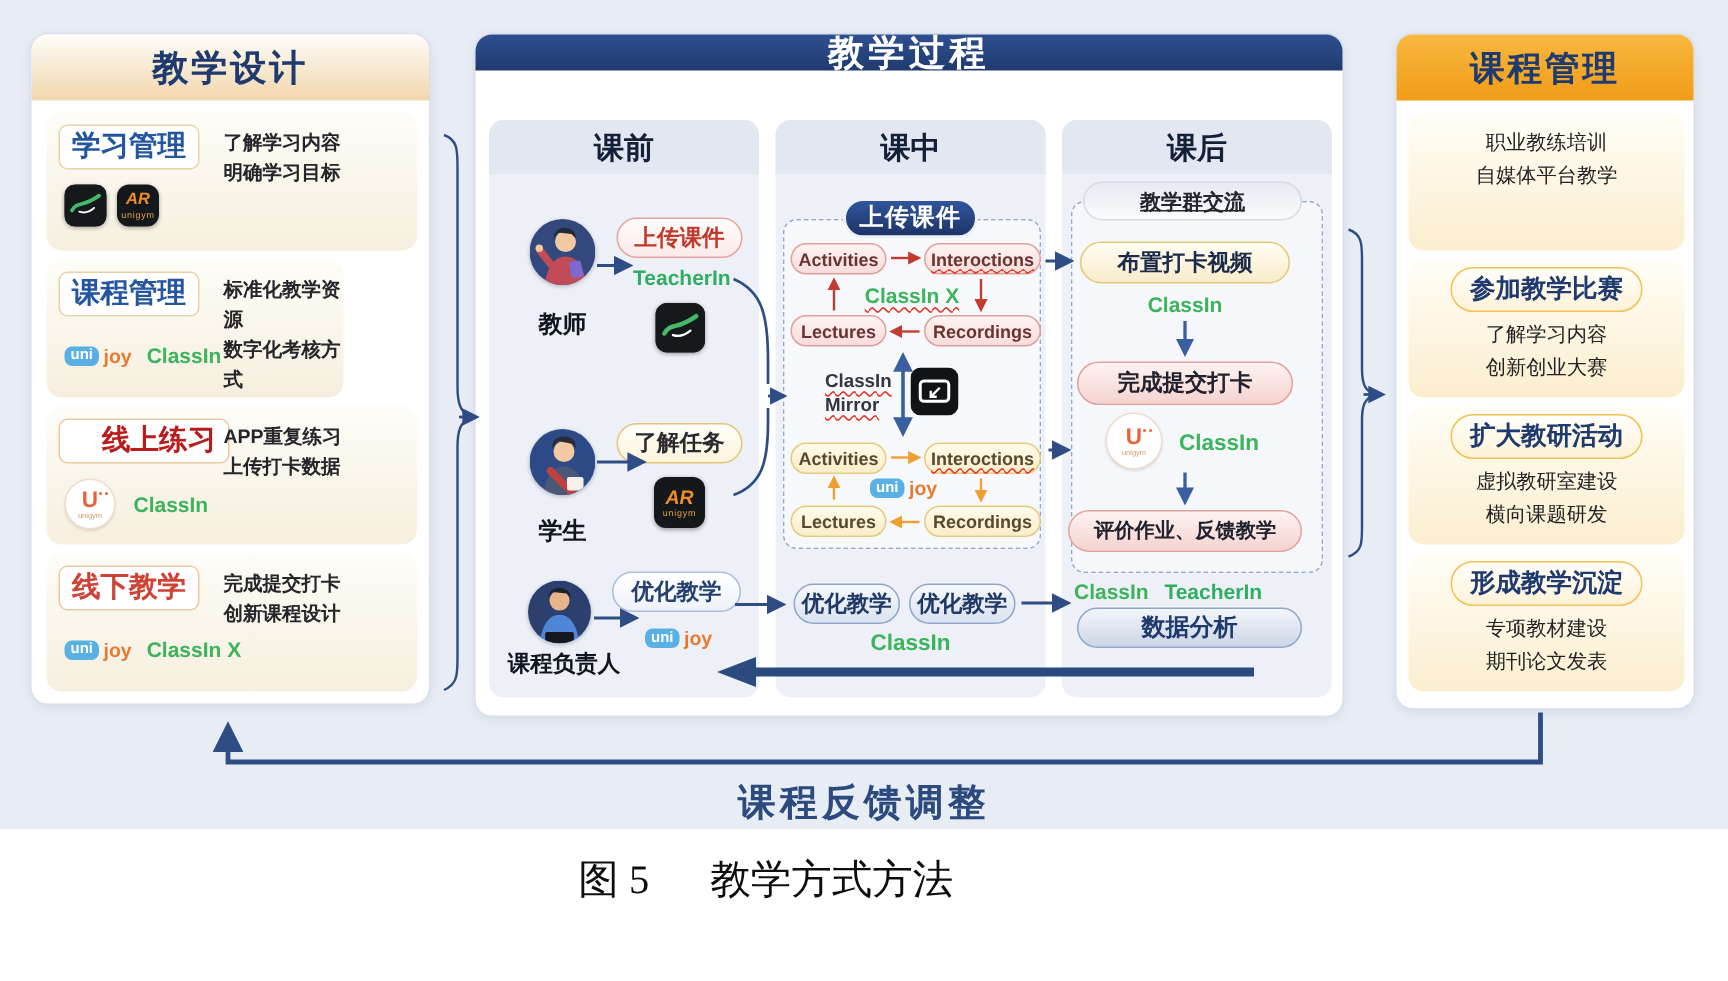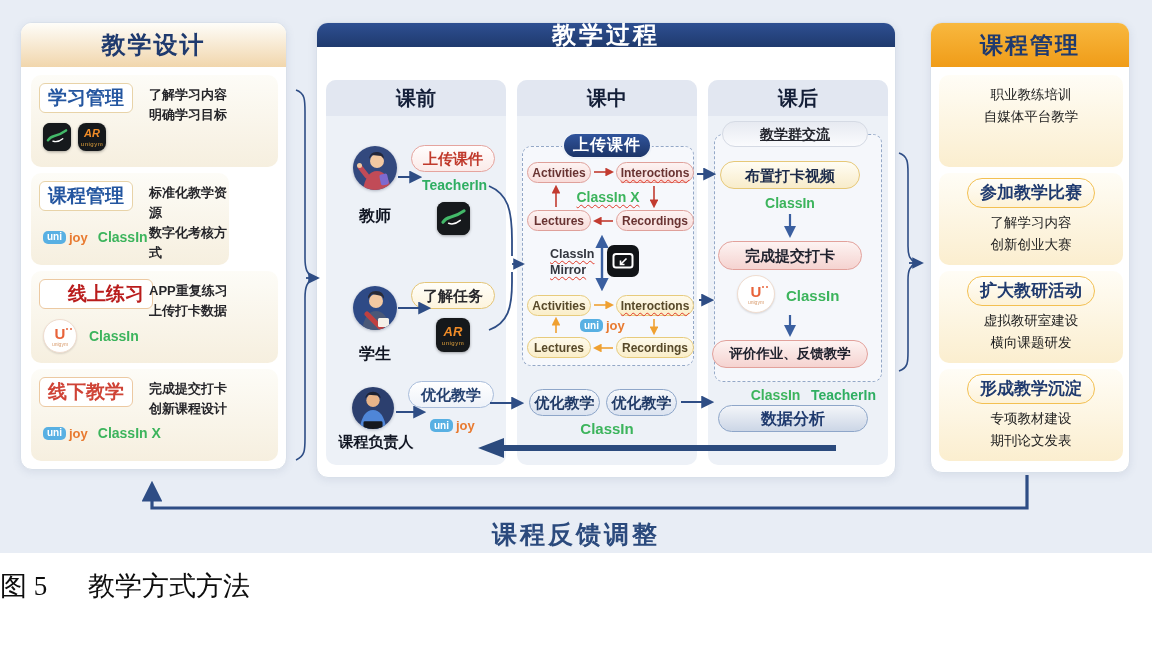--- a/index.html
+++ b/index.html
@@ -277,21 +277,21 @@
   <div class="abs pill p-step-y" style="left:720px;top:161px;width:140px;height:28px;">布置打卡视频</div>
   <div class="abs classin" style="left:755px;top:195px;width:70px;text-align:center;font-size:14px;">ClassIn</div>
   <div class="abs pill p-step-p" style="left:718px;top:241px;width:144px;height:29px;">完成提交打卡</div>
   <div class="abs ugym" style="left:737px;top:275px;width:38px;height:38px;">
     <span class="u">U</span>
     <i class="udots" style="right:10px;top:10px;"></i>
     <span class="usmall">unigym</span>
   </div>
   <div class="abs classin" style="left:786px;top:287px;font-size:15px;">ClassIn</div>
   <div class="abs pill p-step-p" style="left:712px;top:340px;width:156px;height:28px;font-size:13.5px;">评价作业、反馈教学</div>
-  <div class="abs" style="left:716px;top:386px;width:160px;text-align:right;">
+  <div class="abs" style="left:716px;top:386px;width:160px;text-align:left;">
     <span class="classin" style="font-size:14px;">ClassIn</span>
     <span class="teacherin" style="font-size:14px;margin-left:6px;">TeacherIn</span>
   </div>
   <div class="abs pill p-gray" style="left:718px;top:405px;width:150px;height:27px;">数据分析</div>
 
   <div class="abs panel" style="left:930px;top:22px;width:200px;height:451px;">
     <div class="phead phead-orange" style="height:44px;">
       <span>课程管理</span>
     </div>
     <div class="abs rcard" style="left:8px;top:52px;width:184px;height:92px;padding-top:5px;">
@@ -309,21 +309,21 @@
       <span class="rline">横向课题研发</span>
     </div>
     <div class="abs rcard" style="left:8px;top:346px;width:184px;height:92px;padding-top:5px;">
       <span class="rpill">形成教学沉淀</span>
       <span class="rline" style="margin-top:4px;">专项教材建设</span>
       <span class="rline">期刊论文发表</span>
     </div>
   </div>
 
   <div id="feedback-label" class="abs" style="left:0;top:518px;width:1152px;text-align:center;">课程反馈调整</div>
-  <div id="caption" class="abs" style="left:0;top:568px;width:1021px;">
+  <div id="caption" class="abs" style="left:0;top:568px;width:1021px;text-align:center;">
     <span>图 5</span>
     <span style="margin-left:34px;">教学方式方法</span>
   </div>
 
   <svg class="overlay">
     <defs>
       <marker id="mN" viewBox="0 0 10 10" refX="7.5" refY="5" markerWidth="6.5" markerHeight="6.5" orient="auto-start-reverse">
           <path d="M0 0 L10 5 L0 10 z" fill="#2e4d85"></path>
         </marker>
       <marker id="mR" viewBox="0 0 10 10" refX="7.5" refY="5" markerWidth="5.5" markerHeight="5.5" orient="auto-start-reverse">

